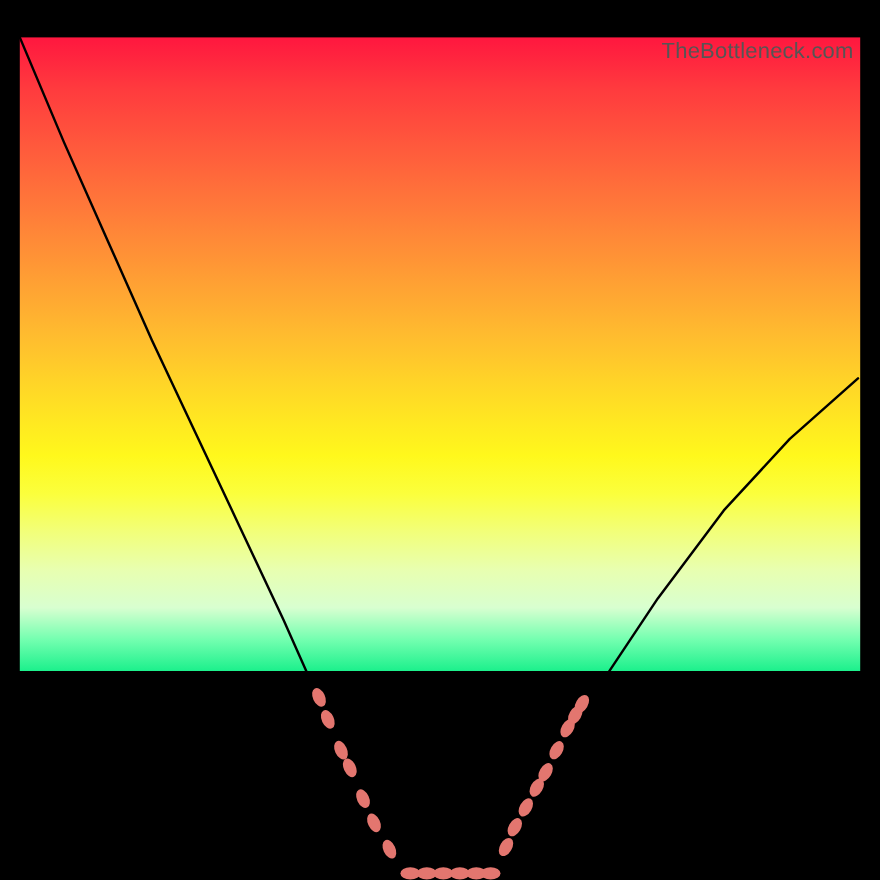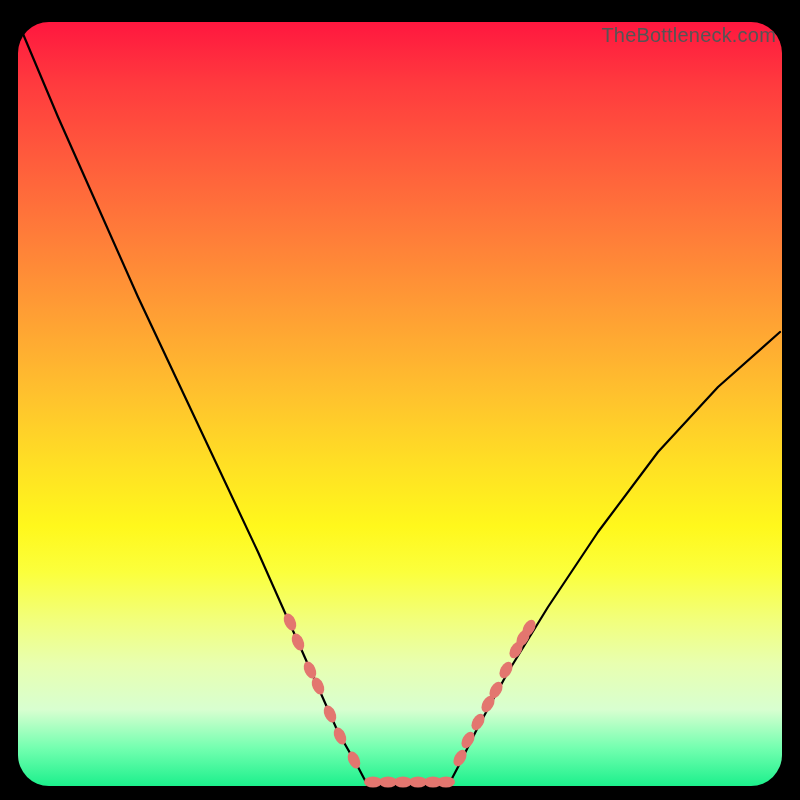--- a/index.html
+++ b/index.html
@@ -15,42 +15,41 @@
     position: absolute;
     left: 18px;
     top: 18px;
     width: 764px;
     height: 764px;
     background: #000;
   }
   .plot-area {
     position: absolute;
     left: 0;
-    top: 4px;
+    top: 16px;
     width: 764px;
-    height: 764px;
+    height: 576px;
     
     background: linear-gradient(
       to bottom,
       #ff173f 0%,
       #ff3a3e 8%,
       #ff5c3c 18%,
       #ff7d39 28%,
       #ff9e34 38%,
       #ffbf2e 48%,
       #ffe024 58%,
       #fff81c 66%,
       #fbff3c 72%,
       #f2ff79 78%,
       #e8ffb0 84%,
       #d8ffd0 90%,
       #74ffb0 95%,
       #1cf08c 100%
     );
-    border-radius: 31px;
   }
   .watermark {
     position: absolute;
     top: 2px;
     right: 6px;
     color: #555;
     font-size: 20px;
     font-weight: 500;
     letter-spacing: 0.2px;
     user-select: none;

